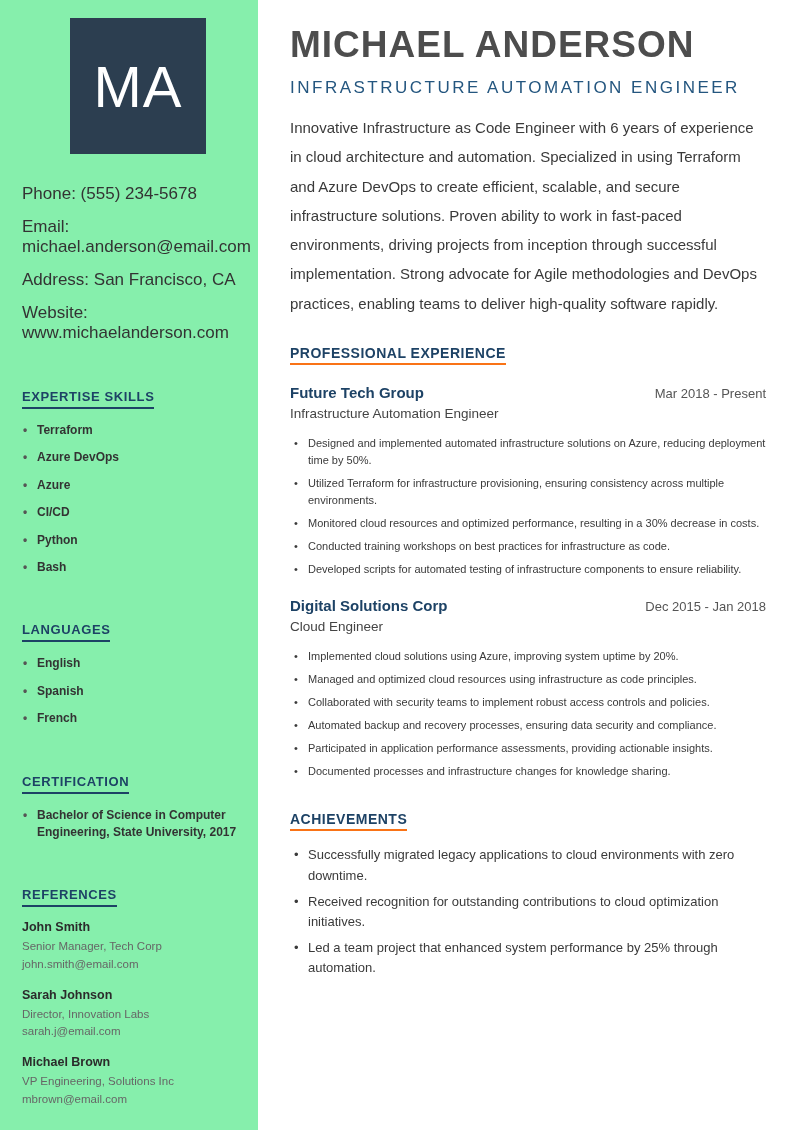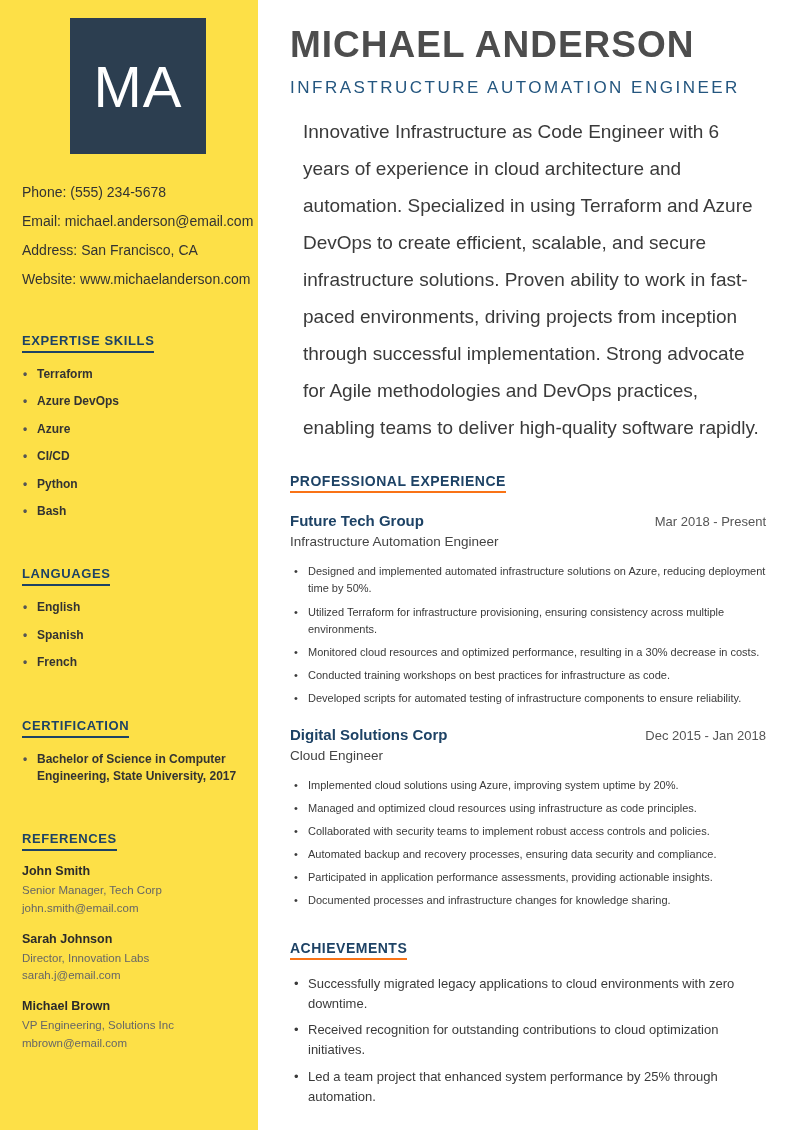--- a/index.html
+++ b/index.html
@@ -1,37 +1,37 @@
 <!DOCTYPE html>
 <html><head>
 <meta charset="utf-8">
 <style>
   * { margin:0; padding:0; box-sizing:border-box; }
   html,body { background:#ffffff; }
   body { width:800px; height:1130px; font-family:"Liberation Sans", sans-serif; color:#333; }
   .page { display:flex; width:800px; height:1130px; overflow:hidden; }
 
   
-  .sidebar { width:258px; background:#fde047; padding:16px 4px 20px 22px; flex-shrink:0; }
+  .sidebar { width:258px; background:#86efac; padding:16px 4px 20px 22px; flex-shrink:0; }
   .avatar { width:136px; height:136px; background:#2c3e50; color:#ffffff; display:flex; align-items:center; justify-content:center; font-size:58px; letter-spacing:1px; margin:2px auto 30px auto; }
-  .contact-line { font-size:14px; color:#333; margin-bottom:13px; }
+  .contact-line { font-size:17px; color:#333; margin-bottom:13px; }
   .side-section { margin-top:44px; }
   .side-title { display:inline-block; font-size:13px; font-weight:bold; color:#1d4265; letter-spacing:0.6px; border-bottom:2px solid #1d4265; padding-bottom:3px; margin-bottom:13px; }
   ul.side-list { list-style:none; }
   ul.side-list li { position:relative; font-size:12px; color:#333; padding-left:15px; margin-bottom:10px; line-height:1.45;font-weight:bold; }
   ul.side-list li::before { content:"\2022"; position:absolute; left:1px; color:#555; }
   .ref { margin-bottom:15px; }
   .ref-name { font-size:12.5px; font-weight:bold; color:#2b2b2b; margin-bottom:4px; }
   .ref-detail { font-size:11.5px; color:#666; line-height:1.5; }
 
   
   .main { flex:1; padding:24px 34px 20px 32px; }
   .name { font-size:37px; font-weight:bold; color:#4d4d4d; letter-spacing:1px; }
   .job-title-top { font-size:17px; color:#24567f; letter-spacing:2.5px; margin-top:12px; }
-  .summary { font-size:19px; color:#3a3a3a; line-height:1.95; margin-top:15px;margin-left:13px; }
+  .summary { font-size:15px; color:#3a3a3a; line-height:1.95; margin-top:15px; }
   .section-title { display:inline-block; font-size:14px; font-weight:bold; color:#1d4265; letter-spacing:0.5px; border-bottom:2px solid #f97316; padding-bottom:2px; }
   .exp-section { margin-top:26px; }
   .job { margin-top:19px; }
   .job-head { display:flex; justify-content:space-between; align-items:baseline;gap:12px; }
   .company { font-size:15px; font-weight:bold; color:#1d4265; }
   .dates { font-size:13px; color:#555; }
   .role { font-size:13.5px; color:#444; margin-top:5px; }
   ul.bullets { list-style:none; margin-top:14px; }
   ul.bullets li { position:relative; font-size:11px; color:#3a3a3a; line-height:1.55; padding-left:18px; margin-bottom:6px; }
   ul.bullets li::before { content:"\2022"; position:absolute; left:4px; color:#3a3a3a; }

